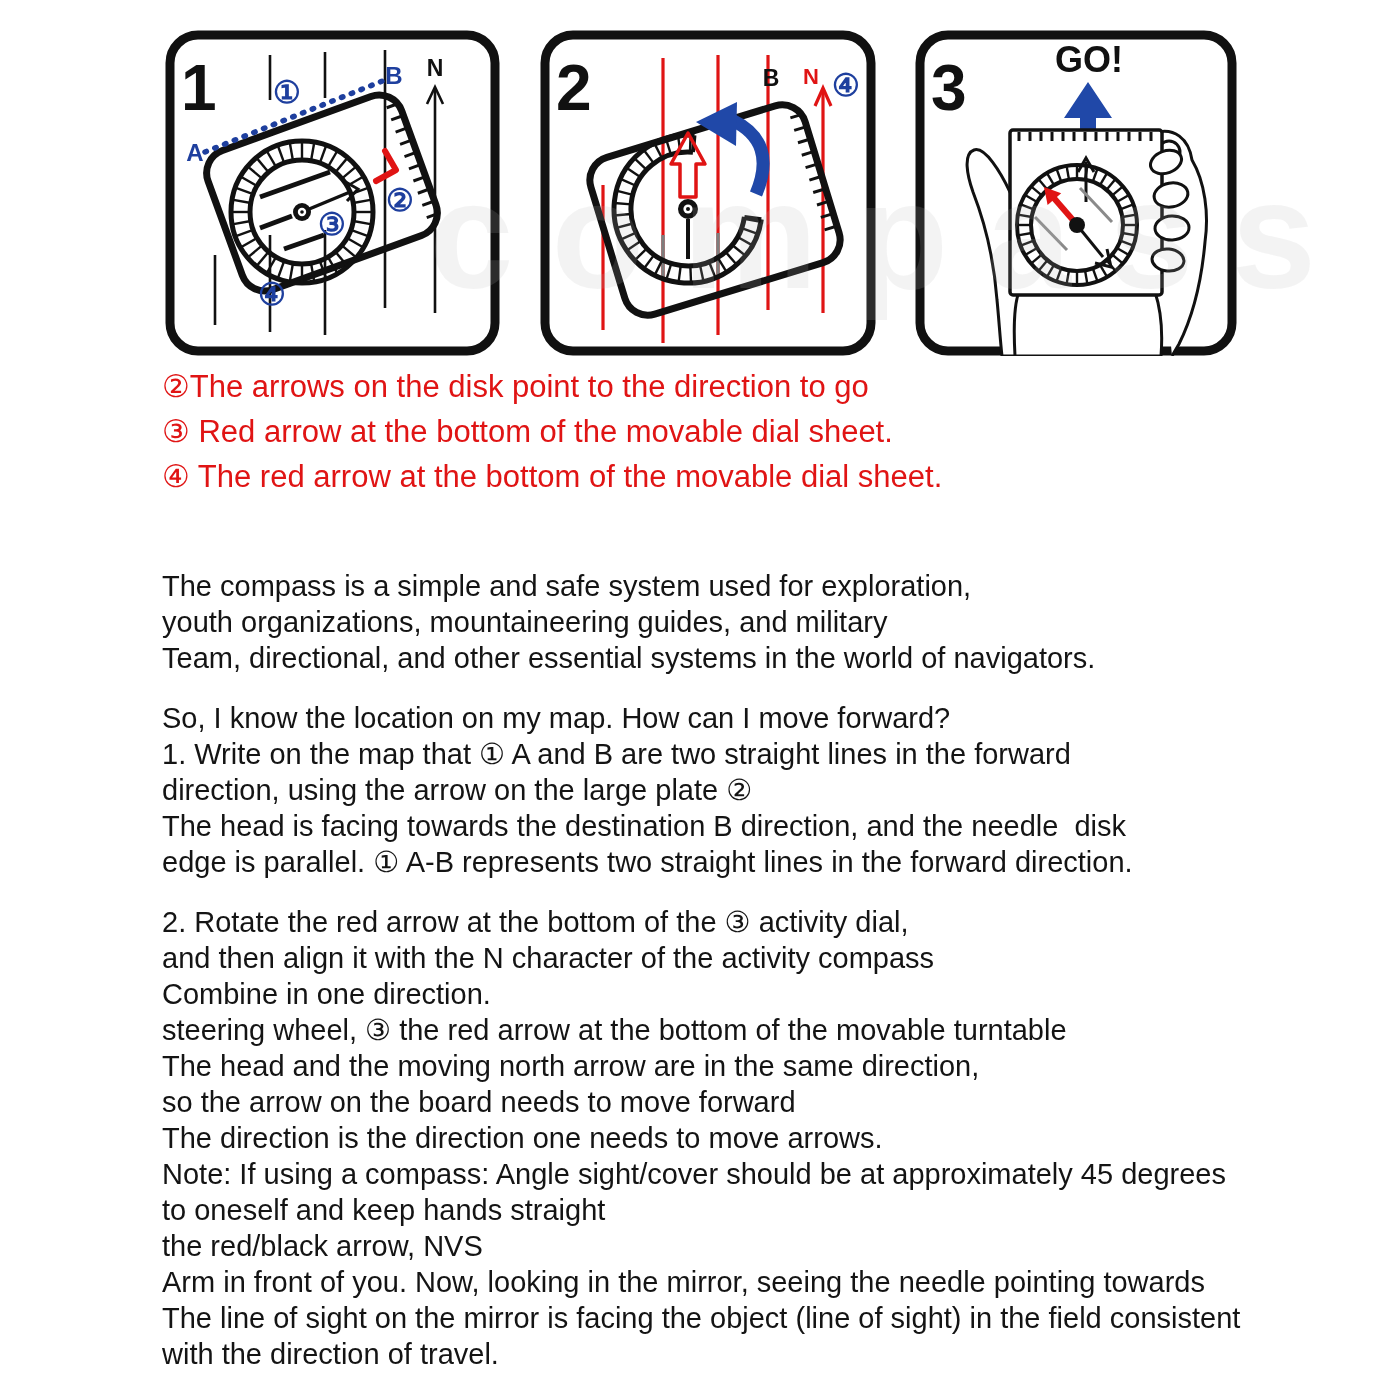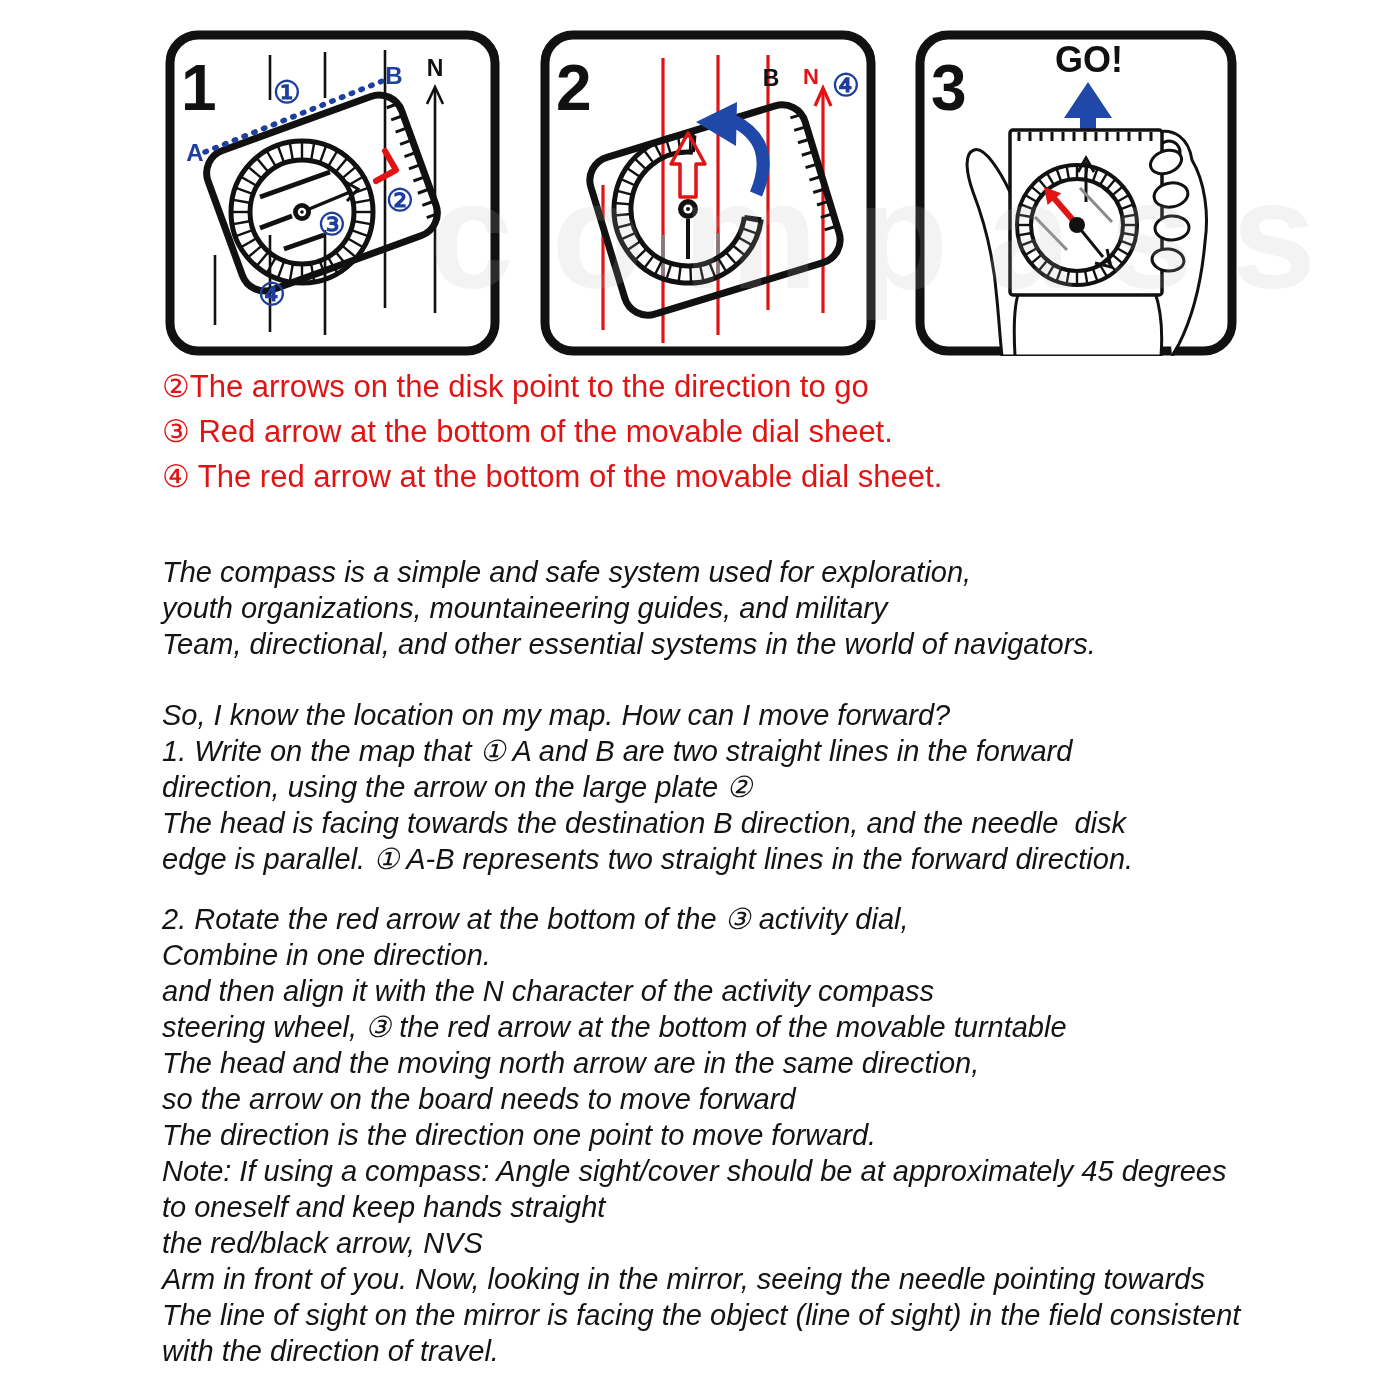--- a/index.html
+++ b/index.html
@@ -20,23 +20,23 @@
   .marker{font-size:31px;}
   .maplineK{stroke:#111;stroke-width:2.6;}
   .maplineR{stroke:#e01414;stroke-width:3.2;}
   .grayline{stroke:#7d7d7d;stroke-width:3.4;}
   .watermark{
     position:absolute;left:429px;top:148px;font-size:152px;font-weight:bold;
     letter-spacing:38px;color:#b9b9b9;opacity:0.16;z-index:6;pointer-events:none;
   }
   .rednotes{position:absolute;left:162px;top:364px;z-index:3;}
   .rednote{font-size:31px;line-height:45px;color:#e01414;white-space:pre;}
-  .bodytext{position:absolute;left:162px;top:554px;z-index:3;font-style:italic;}
+  .bodytext{position:absolute;left:162px;top:568px;z-index:3;}
   .bodyline{font-size:29px;line-height:36px;white-space:pre;color:#141414;}
-  .gap-lg{margin-top:35px;}
+  .gap-lg{margin-top:24px;}
   .gap-sm{margin-top:24px;}
 </style>
 </head>
 <body>
 
 <div class="watermark">compass</div>
 
 <div class="panel" id="panel1">
 <svg width="335" height="326" viewBox="0 0 335 326">
   <rect x="5" y="5" width="325" height="316" rx="28" class="blk" stroke-width="9"></rect>
@@ -328,25 +328,25 @@
 <div class="bodytext">
   <div class="bodyline">The compass is a simple and safe system used for exploration,</div>
   <div class="bodyline">youth organizations, mountaineering guides, and military</div>
   <div class="bodyline">Team, directional, and other essential systems in the world of navigators.</div>
   <div class="bodyline gap-lg">So, I know the location on my map. How can I move forward?</div>
   <div class="bodyline">1. Write on the map that ① A and B are two straight lines in the forward</div>
   <div class="bodyline">direction, using the arrow on the large plate ②</div>
   <div class="bodyline">The head is facing towards the destination B direction, and the needle  disk</div>
   <div class="bodyline">edge is parallel. ① A-B represents two straight lines in the forward direction.</div>
   <div class="bodyline gap-sm">2. Rotate the red arrow at the bottom of the ③ activity dial,</div>
+  <div class="bodyline">and then align it with the N character of the activity compass</div>
   <div class="bodyline">Combine in one direction.</div>
-  <div class="bodyline">and then align it with the N character of the activity compass</div>
   <div class="bodyline">steering wheel, ③ the red arrow at the bottom of the movable turntable</div>
   <div class="bodyline">The head and the moving north arrow are in the same direction,</div>
   <div class="bodyline">so the arrow on the board needs to move forward</div>
-  <div class="bodyline">The direction is the direction one point to move forward.</div>
+  <div class="bodyline">The direction is the direction one needs to move arrows.</div>
   <div class="bodyline">Note: If using a compass: Angle sight/cover should be at approximately 45 degrees</div>
   <div class="bodyline">to oneself and keep hands straight</div>
   <div class="bodyline">the red/black arrow, NVS</div>
   <div class="bodyline">Arm in front of you. Now, looking in the mirror, seeing the needle pointing towards</div>
   <div class="bodyline">The line of sight on the mirror is facing the object (line of sight) in the field consistent</div>
   <div class="bodyline">with the direction of travel.</div>
 </div>
 
 </body></html>

